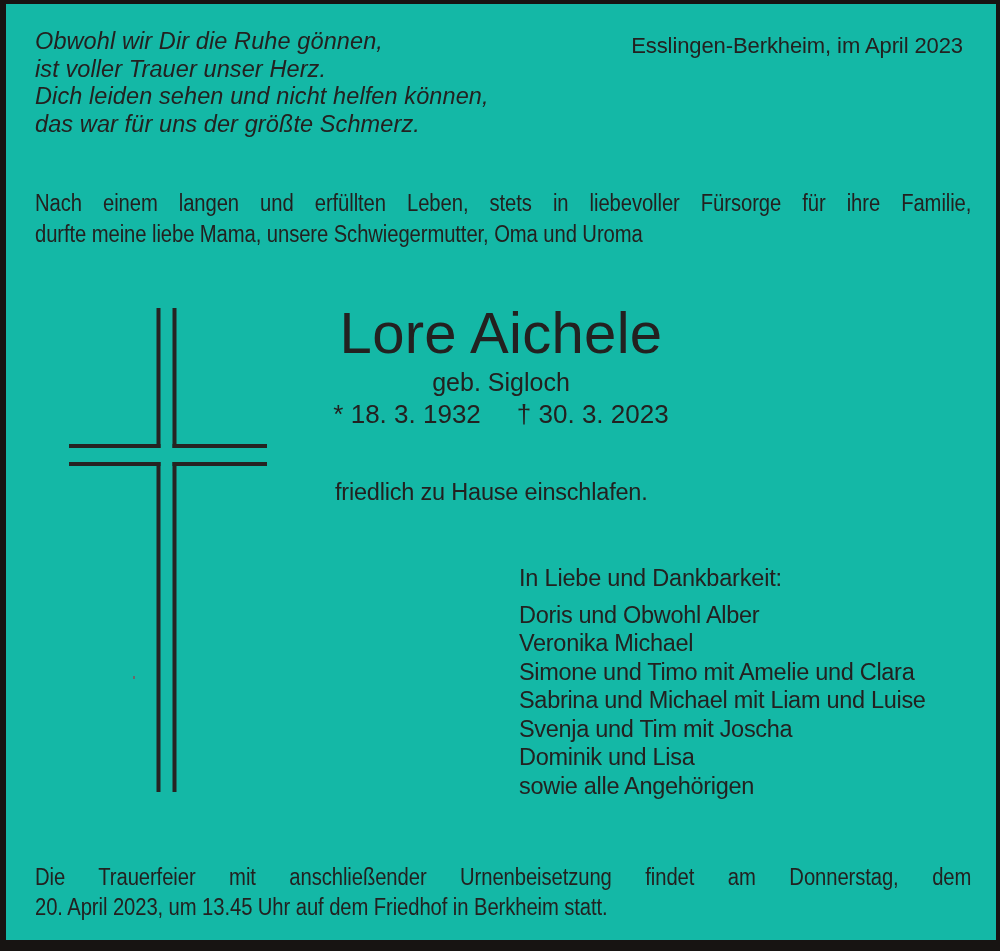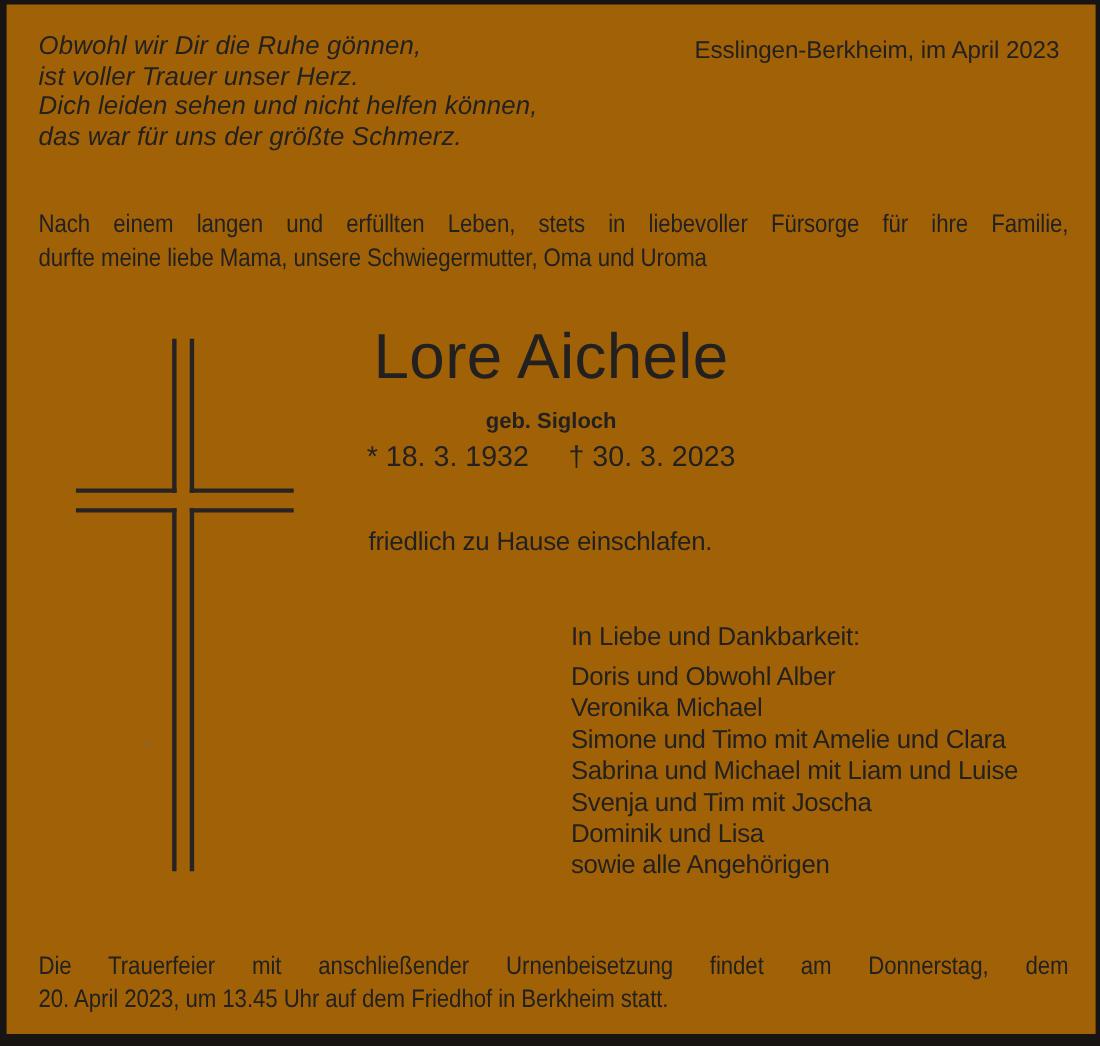--- a/index.html
+++ b/index.html
@@ -5,21 +5,21 @@
   html, body {
     margin: 0;
     padding: 0;
     background: #ffffff;
   }
   .page {
     position: relative;
     width: 1000px;
     height: 951px;
     box-sizing: border-box;
-    background: #a16207;
+    background: #14b8a6;
     border-style: solid;
     border-color: #171412;
     border-width: 4px 4px 11px 6px; 
     font-family: "Liberation Sans", "DejaVu Sans", sans-serif;
     color: #232120;
     overflow: hidden;
   }
   .content { position: absolute; inset: 0; }
 
   .verse {
@@ -66,26 +66,26 @@
   .name-block {
     position: absolute;
     left: 0; top: 292px;
     width: 990px;
     text-align: center;
   }
   .deceased-name {
     font-size: 58px;
     line-height: 58px;
     letter-spacing: 0.3px;
+    margin-top: 8px;
   }
   .maiden-name {
-    margin-top: 16px;
-    font-size: 20px;
+    margin-top: 7px;
+    font-size: 25px;
     line-height: 26px;
-    font-weight: bold;
   }
   .life-dates {
     margin-top: 6px;
     font-size: 26px;
     line-height: 27px;
   }
   .life-dates .death { margin-left: 36px; }
 
   .closing {
     position: absolute;

